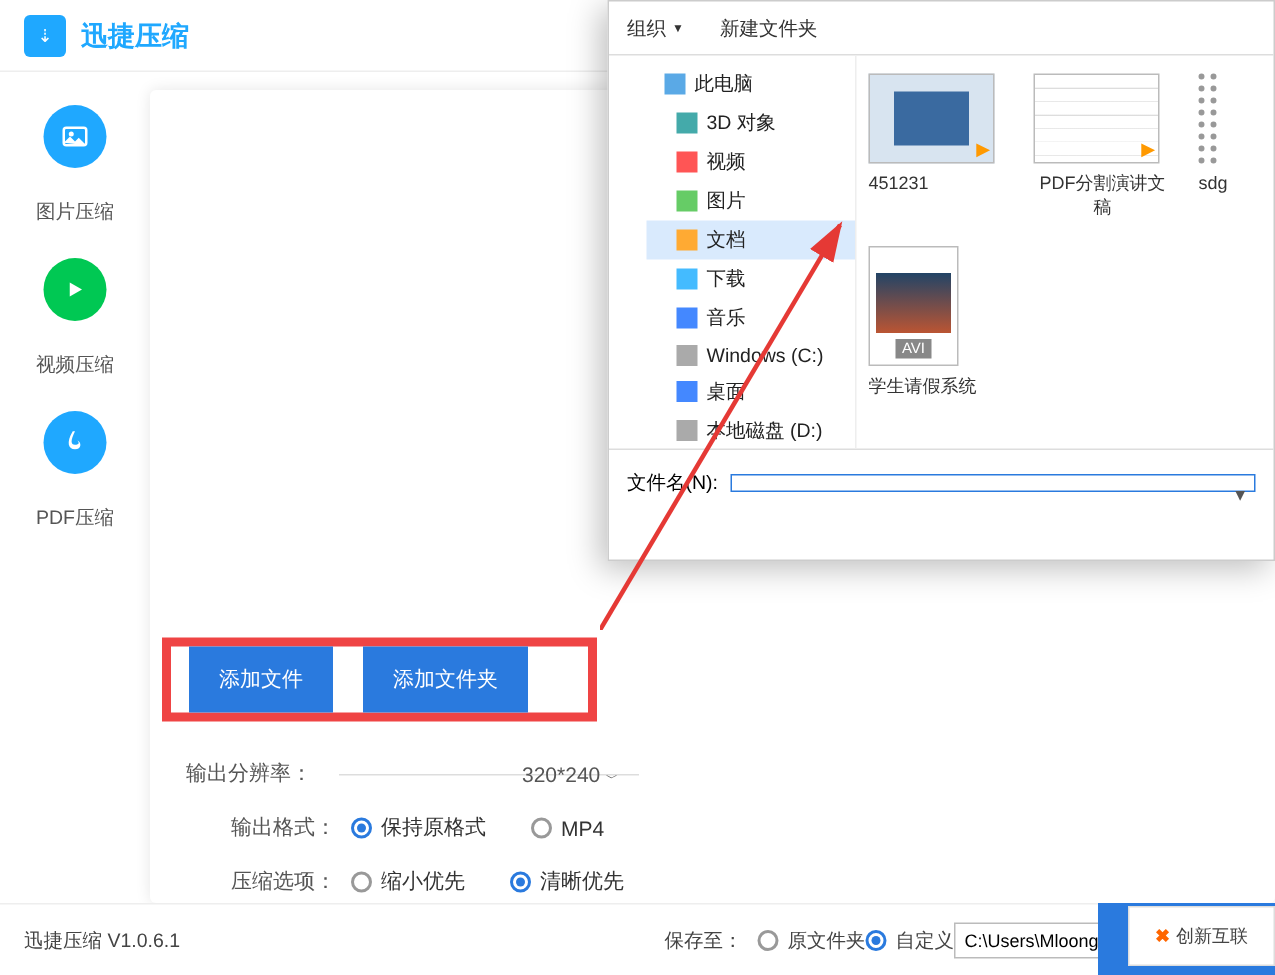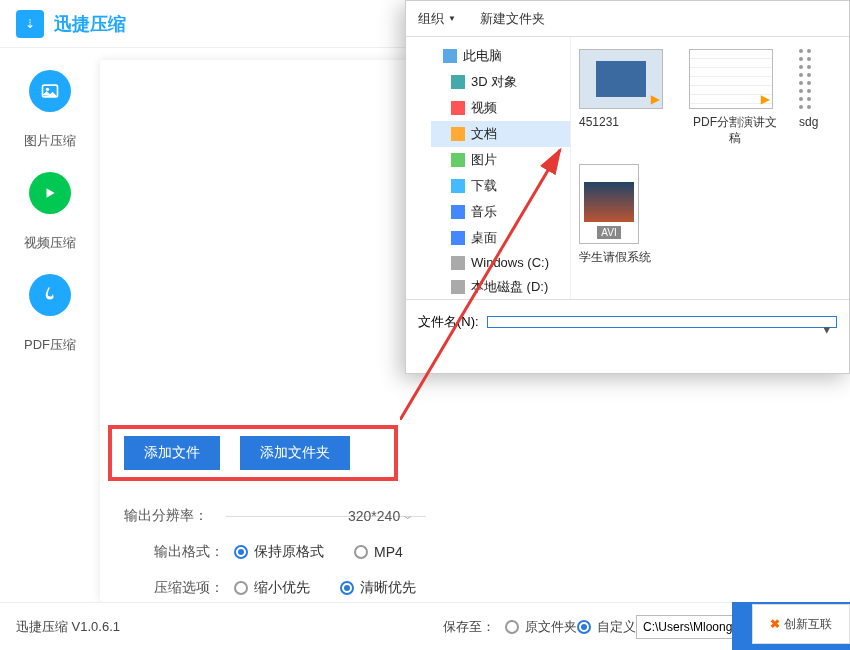--- a/index.html
+++ b/index.html
@@ -14,21 +14,21 @@
   .sidebar { position: absolute; left: 0; top: 60px; width: 100px; display: flex; flex-direction: column; align-items: center; gap: 22px; padding-top: 10px;}
   .sb-item { display: flex; flex-direction: column; align-items: center; cursor: pointer;}
   .sb-circle { width: 42px; height: 42px; border-radius: 50%; display: flex; align-items: center; justify-content: center; color: #fff;}
   .sb-blue { background: #1fa8ff; }
   .sb-green { background: #00c853; }
   .sb-label { font-size: 13px; color: #555; margin-top: 20px;}
 
   .main-panel { position: absolute; left: 100px; top: 60px; right: 0; bottom: 48px; background: #fff; box-shadow: 0 0 10px rgba(0,0,0,0.1); border-radius: 4px; overflow: visible;}
   .drop-text { position: absolute; top: 250px; left: 50%; transform: translateX(-50%); color: #888; font-size: 14px;}
 
-  .btn-row { position: absolute; top: 365px; left: 8px; width: 290px; height: 56px; border: 4px solid #ef4444; display: flex; align-items: center; gap: 20px; padding-left: 12px;}
+  .btn-row { position: absolute; top: 365px; left: 8px; width: 290px; height: 56px; border: 6px solid #ef4444; display: flex; gap: 20px; padding-left: 12px;}
   .add-btn { background: #2a7ade; color: #fff; border: none; padding: 8px 20px; font-size: 14px; cursor: pointer; min-width: 96px;}
 
   .settings { position: absolute; top: 438px; left: 18px; right: 20px;}
   .srow { display: flex; align-items: center; height: 36px; font-size: 14px; color: #333;}
   .slabel { width: 90px; text-align: right; margin-right: 10px; color: #555;}
   .sep { flex: 0 0 200px; border-bottom: 1px solid #ddd; margin-left: 8px;}
   .sel-val { position: absolute; left: 230px; color: #555;}
   .radio-group { display: flex; gap: 30px; align-items: center;}
   .radio { display: flex; align-items: center; gap: 6px;}
   .ring { width: 14px; height: 14px; border: 2px solid #999; border-radius: 50%; display: inline-flex; align-items: center; justify-content: center;}
@@ -205,43 +205,43 @@
           <span>此电脑</span>
         </div>
       <div class="tree-item">
           <span class="ti-icon ic-3d"></span>
           <span>3D 对象</span>
         </div>
       <div class="tree-item">
           <span class="ti-icon ic-vid"></span>
           <span>视频</span>
         </div>
+      <div class="tree-item">
+          <span class="ti-icon ic-img"></span>
+          <span>图片</span>
+        </div>
       <div class="tree-item sel">
           <span class="ti-icon ic-doc"></span>
           <span>文档</span>
         </div>
       <div class="tree-item">
-          <span class="ti-icon ic-img"></span>
-          <span>图片</span>
-        </div>
-      <div class="tree-item">
           <span class="ti-icon ic-dl"></span>
           <span>下载</span>
         </div>
       <div class="tree-item">
           <span class="ti-icon ic-music"></span>
           <span>音乐</span>
         </div>
       <div class="tree-item">
+          <span class="ti-icon ic-drive"></span>
+          <span>Windows (C:)</span>
+        </div>
+      <div class="tree-item">
           <span class="ti-icon ic-desk"></span>
           <span>桌面</span>
-        </div>
-      <div class="tree-item">
-          <span class="ti-icon ic-drive"></span>
-          <span>Windows (C:)</span>
         </div>
       <div class="tree-item">
           <span class="ti-icon ic-drive"></span>
           <span>本地磁盘 (D:)</span>
         </div>
     </div>
     <div class="file-area">
       <div class="file-item">
         <div class="thumb-vid">
             <div style="width:50px;height:36px;background:#3a6aa0;"></div>

